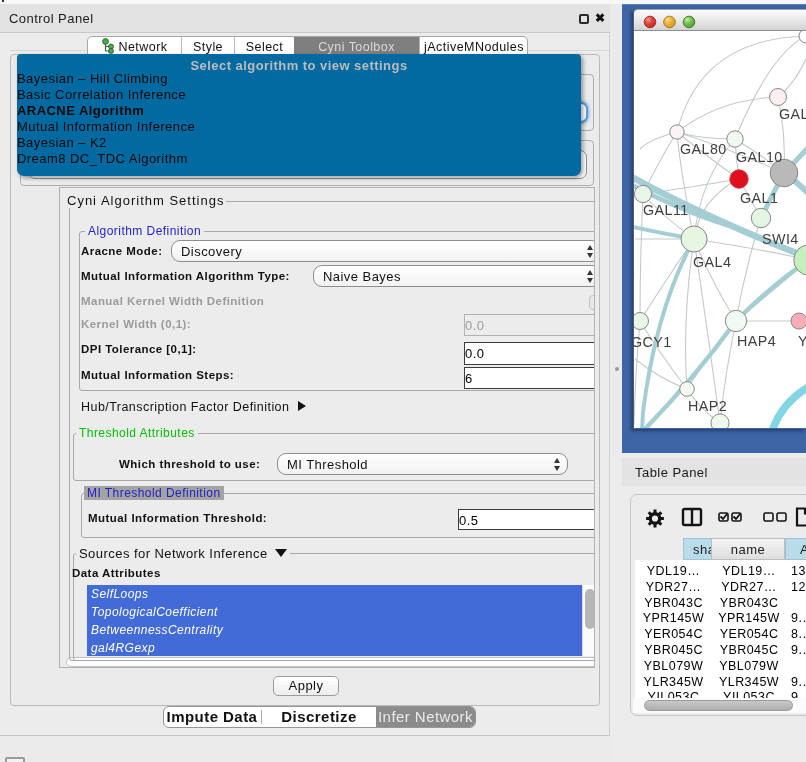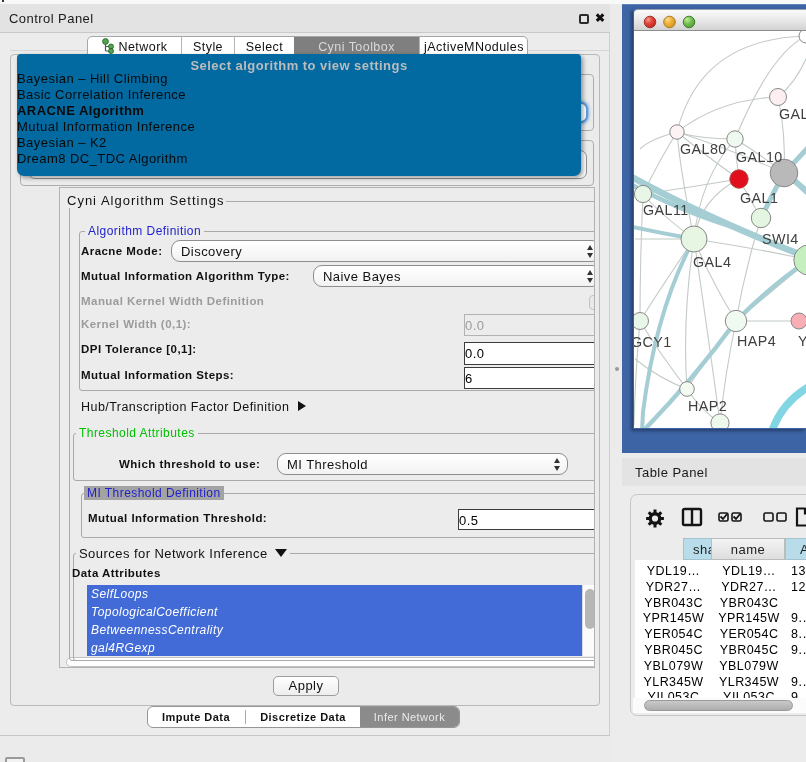--- a/index.html
+++ b/index.html
@@ -115,21 +115,21 @@
   <div class="abs" style="left:13px;top:365px;width:543px;height:108px;border:1px solid #a9a9a9;border-radius:3px;"></div>
   <div class="abs" style="left:16px;top:358px;background:#ececec;padding:0 3px;font-size:13px;color:#111;">Sources for Network Inference <span style="display:inline-block;width:0;height:0;border-top:8px solid #111;border-left:6px solid transparent;border-right:6px solid transparent;vertical-align:1px;margin-left:3px;"></span></div>
   <div class="abs bold" style="left:12px;top:379px;font-size:12px;color:#111;">Data Attributes</div>
   <div class="abs" style="left:27px;top:397px;width:511px;height:71px;background:#86efac;overflow:hidden;font-style:italic;">
     <div class="abs" style="left:0;top:0;width:495px;height:71px;background:#426bd8;color:#fff;font-size:12px;line-height:18px;padding-left:4px;">SelfLoops<br>TopologicalCoefficient<br>BetweennessCentrality<br>gal4RGexp</div>
     <div class="abs" style="left:495px;top:0;width:16px;height:71px;background:#fbfbfb;border-left:1px solid #d8d8d8;"></div>
     <div class="abs" style="left:497.5px;top:4px;width:10px;height:40px;background:#b6b6b6;border-radius:5px;"></div>
   </div>
 </div>
 <div class="abs" id="applybtn" style="left:273px;top:676px;width:66px;height:20px;background:linear-gradient(#ffffff,#ededed);border:1px solid #9d9d9d;border-radius:5px;font-size:13px;color:#111;text-align:center;line-height:18px;">Apply</div>
-<div class="abs" id="bottabs" style="left:147px;top:706px;width:313px;height:22px;background:#fff;border:1px solid #969696;border-radius:6px;font-size:11px;color:#111;overflow:hidden;">
+<div class="abs" id="bottabs" style="left:163px;top:706px;width:313px;height:22px;background:#fff;border:1px solid #969696;border-radius:6px;font-size:15px;color:#111;overflow:hidden;">
   <span class="abs" style="left:0;top:0;width:96px;height:20px;line-height:20px;text-align:center;font-weight:bold;">Impute Data</span>
   <span class="abs" style="left:97px;top:3px;width:1px;height:14px;background:#aaa;"></span>
   <span class="abs" style="left:98px;top:0;width:114px;height:20px;line-height:20px;text-align:center;font-weight:bold;">Discretize Data</span>
   <span class="abs" style="left:212px;top:0;width:99px;height:20px;line-height:20px;text-align:center;background:#8b8b8b;color:#eaeaea;">Infer Network</span>
 </div>
 <div class="abs" id="popup" style="left:17px;top:54px;width:564px;height:122px;background:#0369a1;border-radius:4px 4px 7px 7px;box-shadow:2px 2px 4px rgba(0,0,0,.38);">
   <div style="text-align:center;height:17px;padding-top:4px;font-size:13px;font-weight:bold;color:#bcbcbc;">Select algorithm to view settings</div>
   <div style="padding-left:0px;padding-top:0;font-size:13px;color:#0a0a0a;line-height:16px;">Bayesian – Hill Climbing<br>Basic Correlation Inference<br><b>ARACNE Algorithm</b><br>Mutual Information Inference<br>Bayesian – K2<br>Dream8 DC_TDC Algorithm</div>
 </div>
 <div class="abs" id="bluedesk" style="left:622px;top:4px;width:184px;height:449px;background:#3d64a4;border-top:1px solid #5e83ba;"></div>

